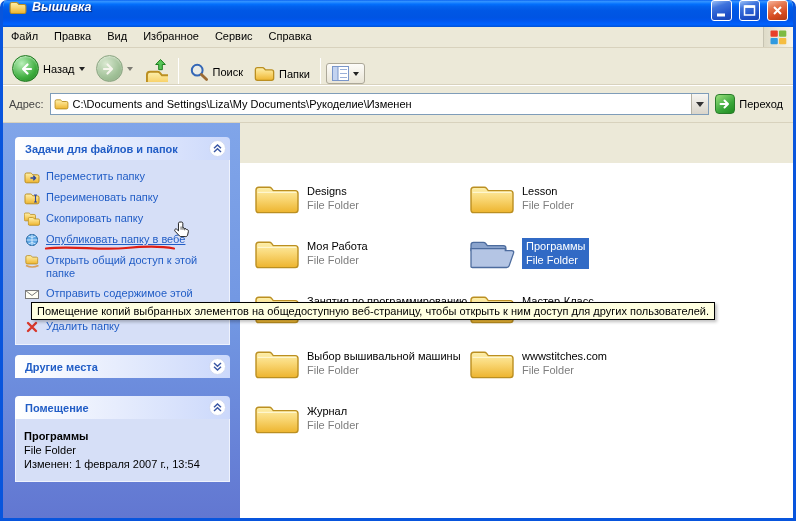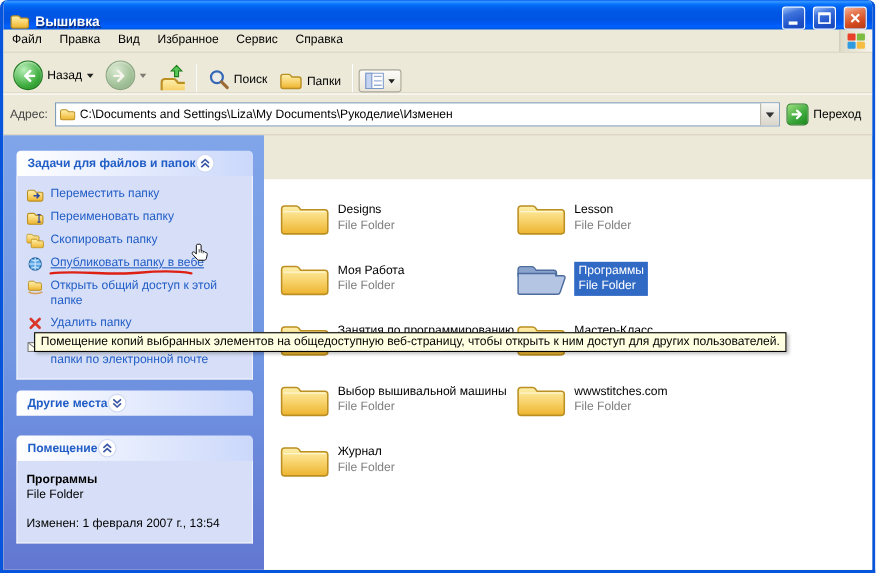--- a/index.html
+++ b/index.html
@@ -3,23 +3,23 @@
 <meta charset="utf-8">
 <style>
   * { margin:0; padding:0; box-sizing:border-box; }
   html,body { width:796px; height:521px; background:#fff; overflow:hidden;
               font-family:"Liberation Sans", sans-serif; }
   .window { position:relative; width:796px; height:521px;
             border-left:3px solid #0855dd; border-right:3px solid #0855dd; border-bottom:3px solid #0855dd;
             border-radius:7px 7px 0 0; overflow:hidden; background:#ece9d8; }
 
   
-  .titlebar { height:27px; display:flex; align-items:flex-end; padding:0 5px 0 6px; gap:5px;
+  .titlebar { height:27px; display:flex; align-items:flex-start; padding:0 5px 0 6px; gap:5px;
     background:linear-gradient(180deg,#0058ee 0%,#3593ff 4%,#288dff 8%,#127cff 12%,#036ffc 16%,
-               #0262ee 24%,#0057e5 40%,#0054e3 64%,#0055eb 74%,#005bf5 82%,#0062ff 90%,#0052d6 100%); }
+               #0262ee 24%,#0057e5 40%,#0054e3 64%,#0055eb 74%,#005bf5 82%,#0062ff 90%,#0052d6 100%);font-style:italic; }
   .title-text { color:#fff; font-weight:bold; font-size:12.5px; text-shadow:1px 1px 1px #0a2a7a; flex:1; }
   .winbtn { width:21px; height:21px; border:1px solid #fff; border-radius:3px; margin-left:2px;
             display:inline-flex; align-items:center; justify-content:center;
             background:linear-gradient(160deg,#9cc1f7 0%,#3f74dd 30%,#1e50c8 72%,#1a46b4 100%); }
   .winbtn.close { background:linear-gradient(160deg,#f6b49c 0%,#e67a52 30%,#d54a1f 68%,#b03b16 100%); }
 
   
   .menubar { height:21px; display:flex; align-items:stretch; background:#ece9d8; border-bottom:1px solid #d8d2bd; }
   .menu-item { font-size:11px; padding:3px 8px 0 8px; color:#000; cursor:default; }
   .menu-spacer { flex:1; }
@@ -55,34 +55,34 @@
              display:inline-flex; align-items:center; justify-content:center; }
 
   
   .bodyarea { display:flex; height:406px; }
   .sidebar { width:237px; flex:none; padding:14px 10px 0 12px; overflow:hidden;
              background:linear-gradient(180deg,#80a5e9 0%,#7196e2 50%,#6175d0 100%); }
   .panel { margin-bottom:10px; }
   .panel.gap18 { margin-bottom:18px; }
   .panel-header { height:23px; border-radius:4px 4px 0 0;
       background:linear-gradient(90deg,#ffffff 0%,#cbd8fb 100%);
-      display:flex; align-items:center; justify-content:flex-start;
+      display:flex; align-items:center; justify-content:space-between;
       padding:0 4px 0 10px; color:#215dc6; font-weight:bold; font-size:11px; cursor:pointer; }
   .chev-btn { width:17px; height:17px; border-radius:50%; background:#fff; border:1px solid #cfd8f2;
               display:inline-flex; align-items:center; justify-content:center; }
   .panel-body { background:#d6dff7; border:1px solid #eef2fd; border-top:none; padding:10px 6px 10px 8px; }
   .task-item { display:flex; align-items:flex-start; gap:6px; margin-bottom:7px;
                font-size:11px; line-height:13px; color:#215dc6; cursor:pointer; position:relative; }
   .task-item:last-child { margin-bottom:0; }
   .task-item .ticon { flex:none; width:16px; }
   .task-item.hovered .tlabel { text-decoration:underline; }
   .red-mark { position:absolute; left:20px; top:11px; pointer-events:none; }
   .details-body { font-size:11px; color:#000; line-height:14px; }
   .det-name { font-weight:bold; }
-  .det-mod { margin-top:12px; }
+  .det-mod { margin-top:0; }
 
   .content { flex:1; background:#fff; padding:16px 0 0 14px;margin-top:40px; }
   .grid { display:grid; grid-template-columns:215px 215px; grid-auto-rows:55px; }
   .tile { display:flex; align-items:flex-start; gap:7px; padding-top:2px; cursor:default; }
   .tile .ficon { flex:none; }
   .tile .txt { padding-top:3px; font-size:11px; line-height:14px; }
   .tname { display:block; color:#000; white-space:nowrap; }
   .ttype { display:block; color:#7e7e7e; white-space:nowrap; }
   .tile.selected .txt { background:#316ac5; padding:1px 4px 2px 4px; margin-top:2px; }
   .tile.selected .tname, .tile.selected .ttype { color:#fff; }
@@ -297,31 +297,31 @@
               <g transform="translate(1,-0.5) scale(0.85)">
                   <use href="#sym-minifolder"></use>
                 </g>
               <path d="M2 11.5 q6 3 12.5 0" stroke="#d9a05b" stroke-width="1.6" fill="none"></path>
             </svg>
             <span class="tlabel">Открыть общий доступ к этой папке</span>
           </div>
 
           <div class="task-item">
             <svg class="ticon" width="16" height="14" viewBox="0 0 16 14">
-              <path d="M4 3 L12 11 M12 3 L4 11" stroke="#d8372a" stroke-width="2.4" stroke-linecap="round"></path>
-            </svg>
-            <span class="tlabel">Удалить папку</span>
-          </div>
-
-          <div class="task-item">
-            <svg class="ticon" width="16" height="14" viewBox="0 0 16 14">
               <rect x="1.5" y="3.5" width="13" height="8" fill="#fffef4" stroke="#7b7b7b"></rect>
               <path d="M1.5 3.5 L8 8.5 l6.5 -5" fill="none" stroke="#7b7b7b"></path>
             </svg>
             <span class="tlabel">Отправить содержимое этой папки по электронной почте</span>
+          </div>
+
+          <div class="task-item">
+            <svg class="ticon" width="16" height="14" viewBox="0 0 16 14">
+              <path d="M4 3 L12 11 M12 3 L4 11" stroke="#d8372a" stroke-width="2.4" stroke-linecap="round"></path>
+            </svg>
+            <span class="tlabel">Удалить папку</span>
           </div>
 
         </div>
       </div>
 
       <div class="panel gap18">
         <div class="panel-header">
           <span>Другие места</span>
           <span class="chev-btn">
             <svg width="11" height="11" viewBox="0 0 11 11">

